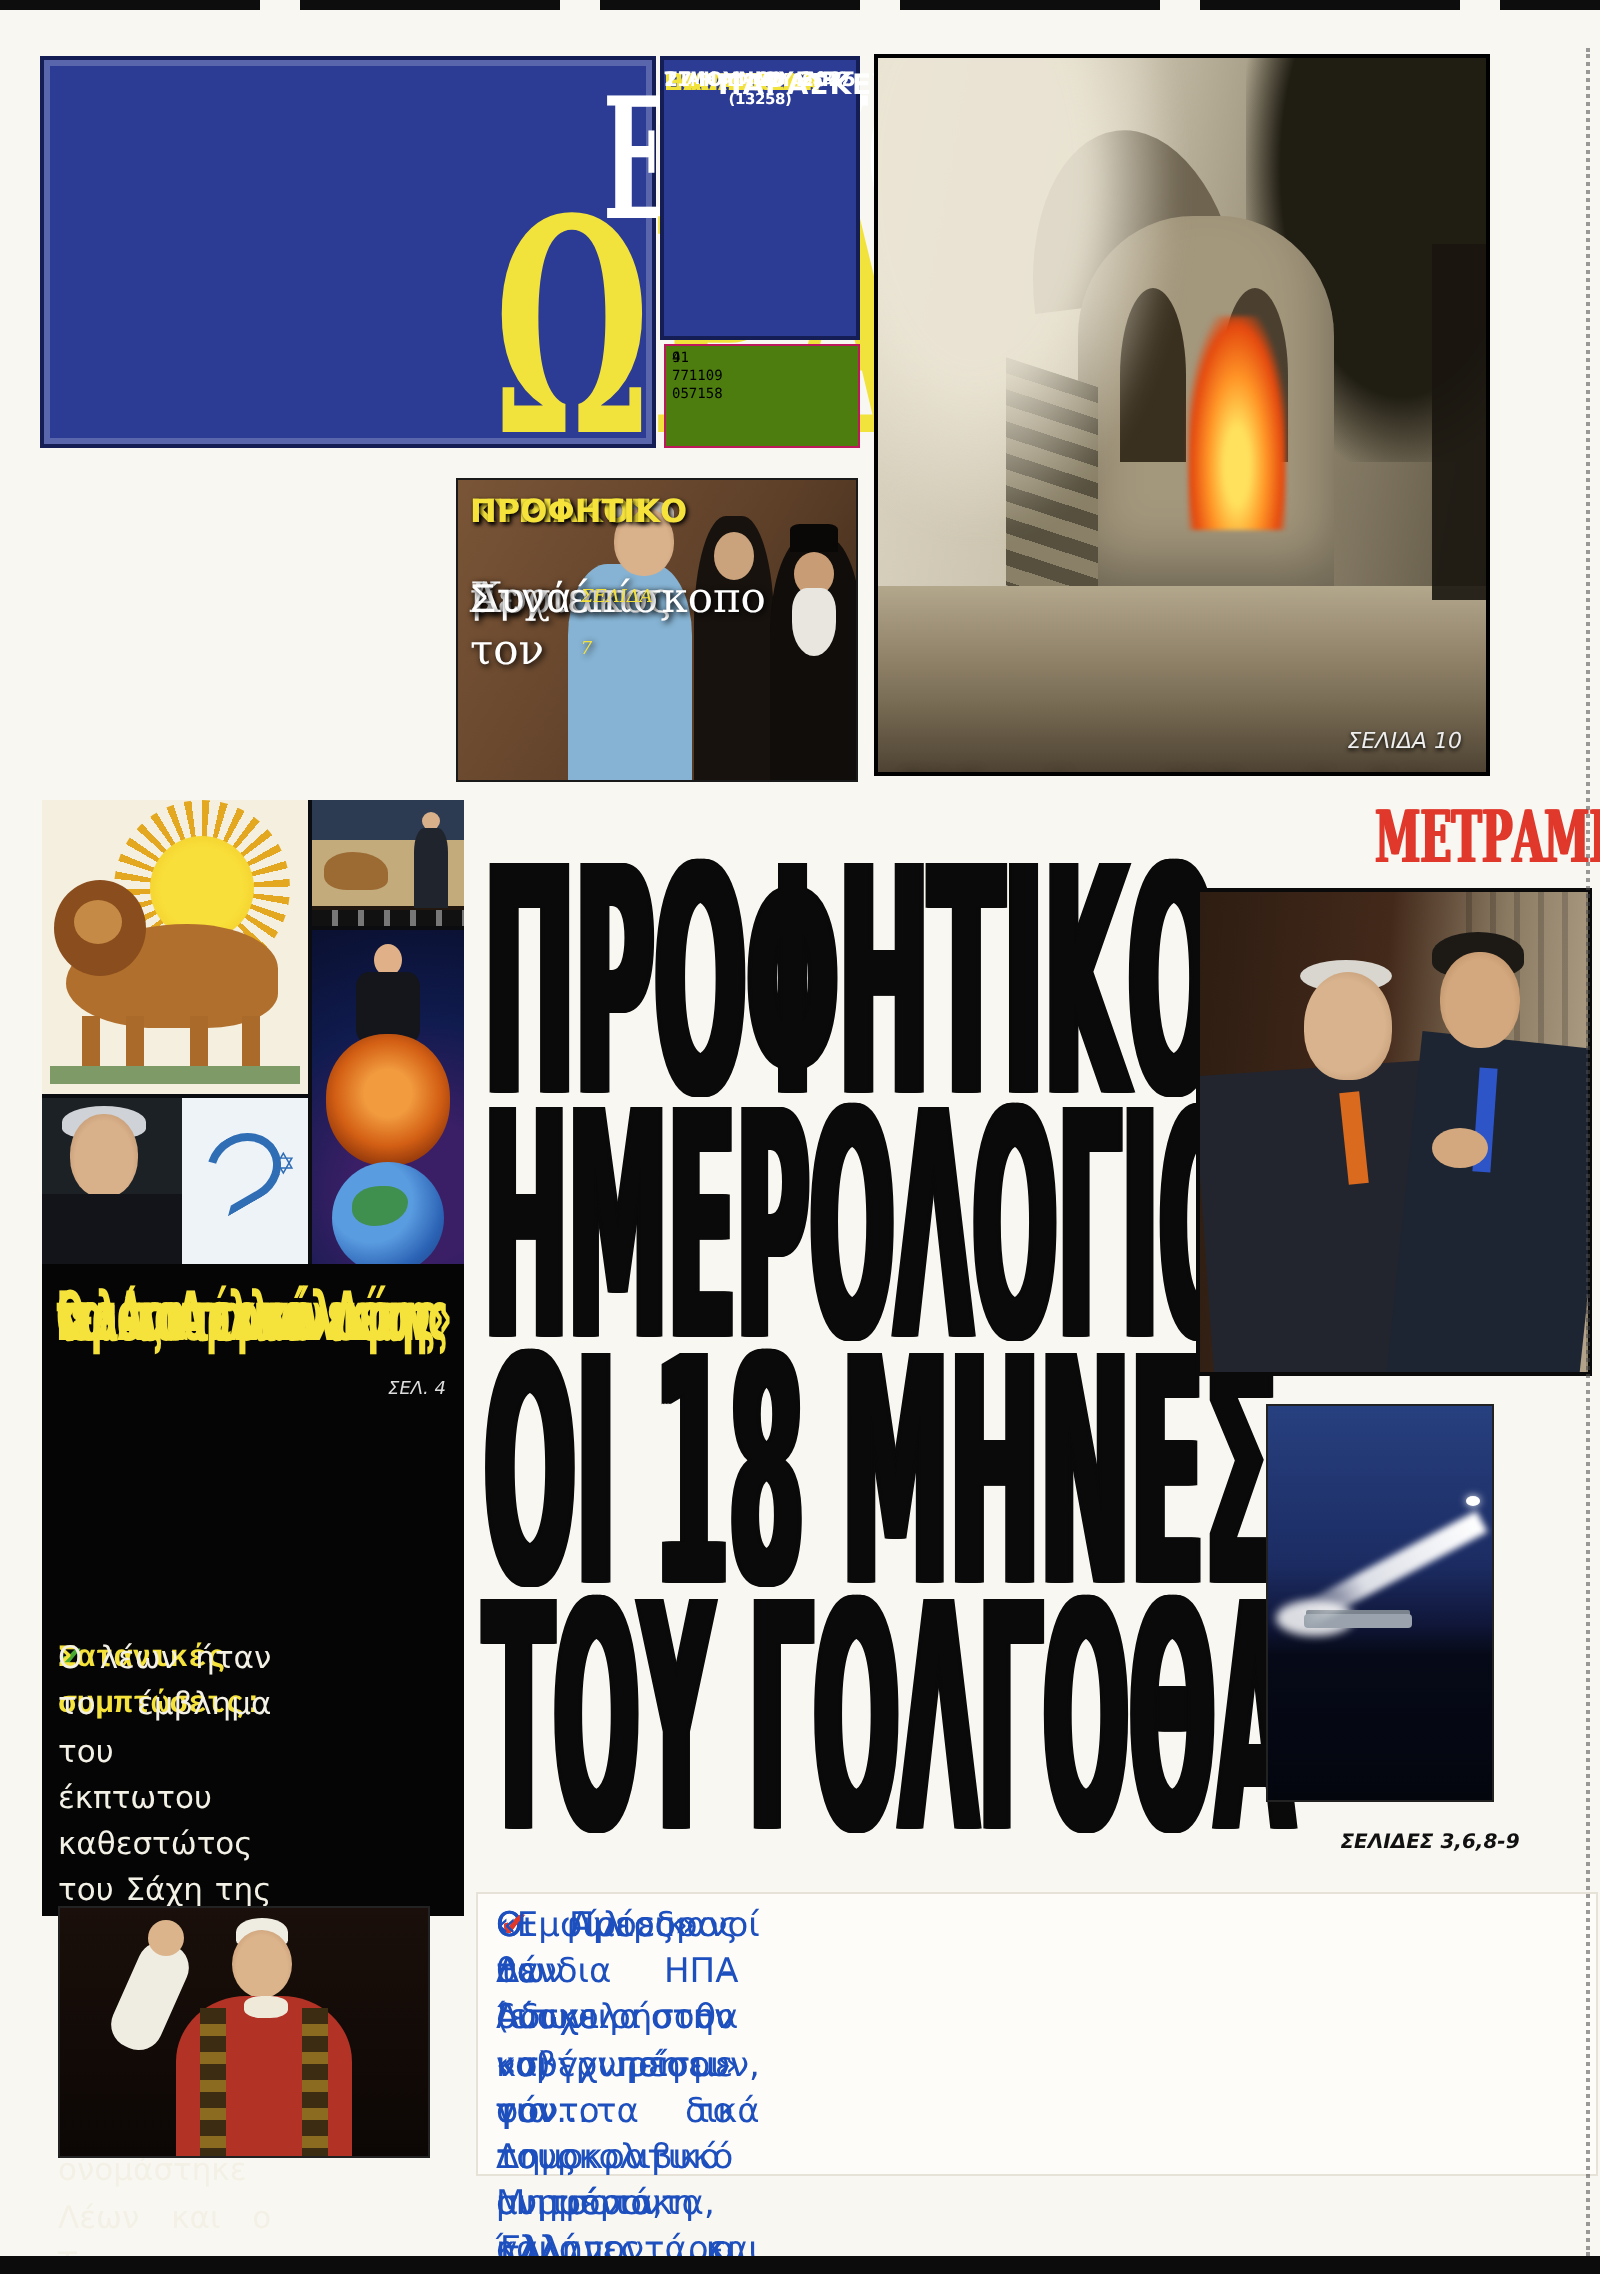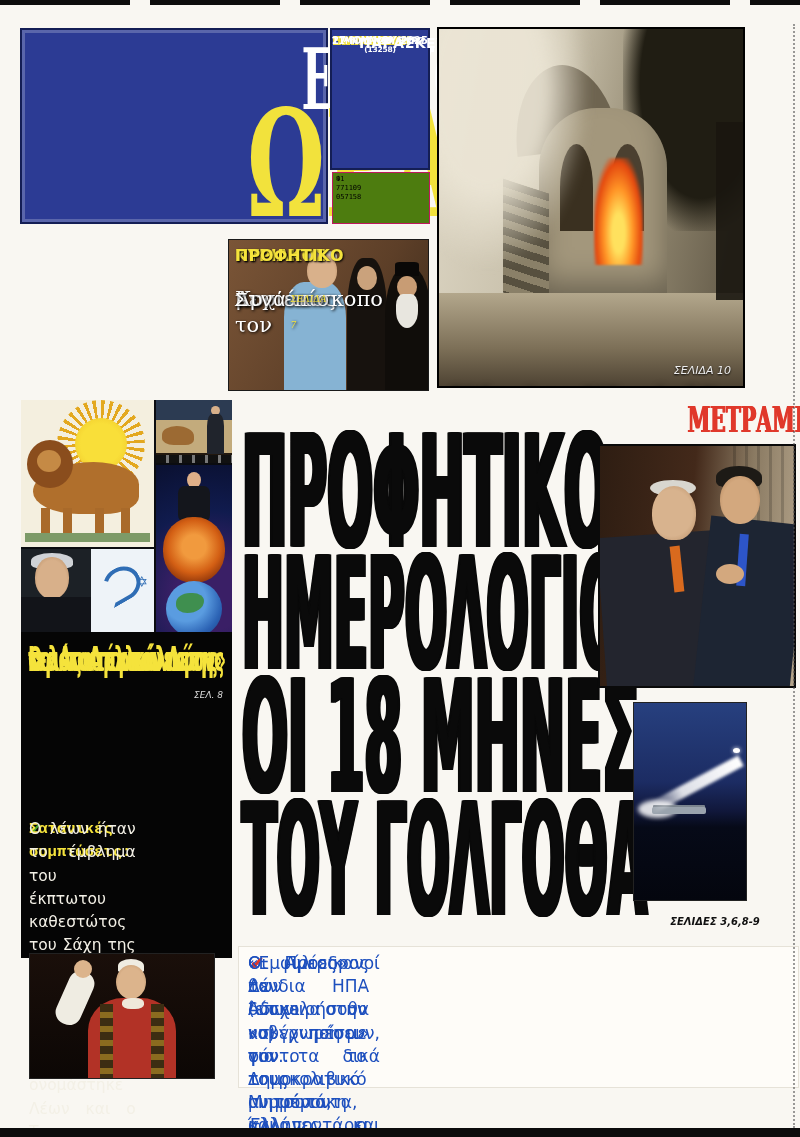--- a/index.html
+++ b/index.html
@@ -370,21 +370,21 @@
       </span>
     <span class="lh-line">
         <span class="fit" style="transform: scale(0.5197, 1); transform-origin: left top;">και το τεκτονικό</span>
       </span>
     <span class="lh-line">
         <span class="fit" style="transform: scale(0.5024, 1); transform-origin: left top;">τελετουργικό εκ της</span>
       </span>
     <span class="lh-line">
         <span class="fit" style="transform: scale(0.541, 1); transform-origin: left top;">Ιεράς Αποκάλυψης</span>
       </span>
-    <div class="lh-pageref">ΣΕΛ. 8</div>
+    <div class="lh-pageref">ΣΕΛ. 4</div>
   </div>
 
   <div class="satan-box">
     <p>
         <span class="chk-green">✔</span>
         <span class="lead">Σατανικές συμπτώσεις:</span>
         <span> Ο λέων ήταν το έμβλημα του έκπτωτου καθεστώτος του Σάχη της Περσίας που συνεργάζεται τώρα με το Ισραήλ, ο νέος Πάπας ονομάστηκε Λέων και ο Τραμπ λατρεύεται ήδη ως βασιλιάς των εθνών!</span>
       </p>
   </div>
 

